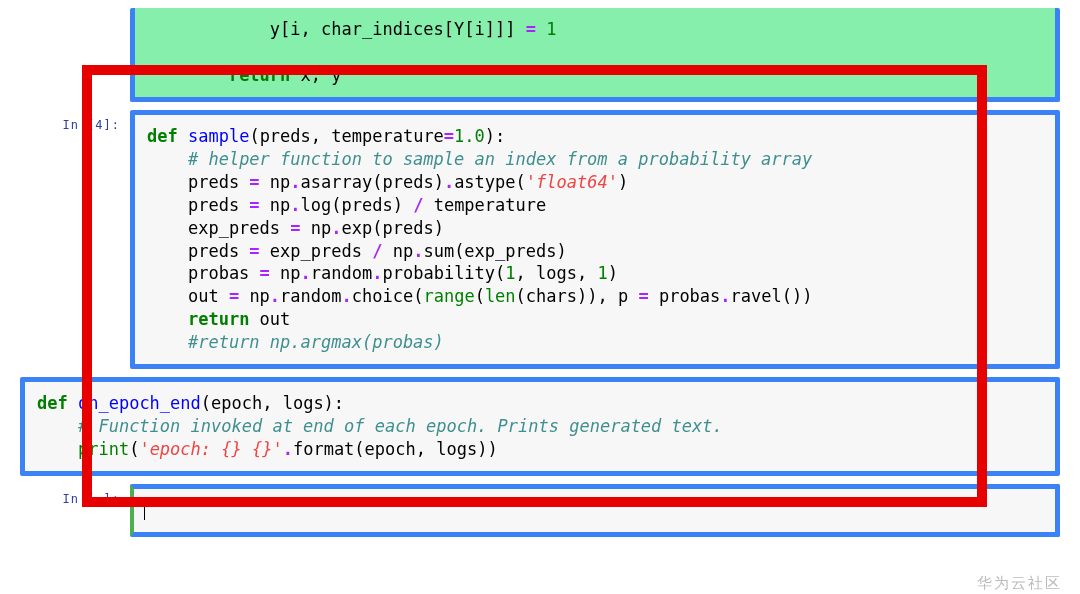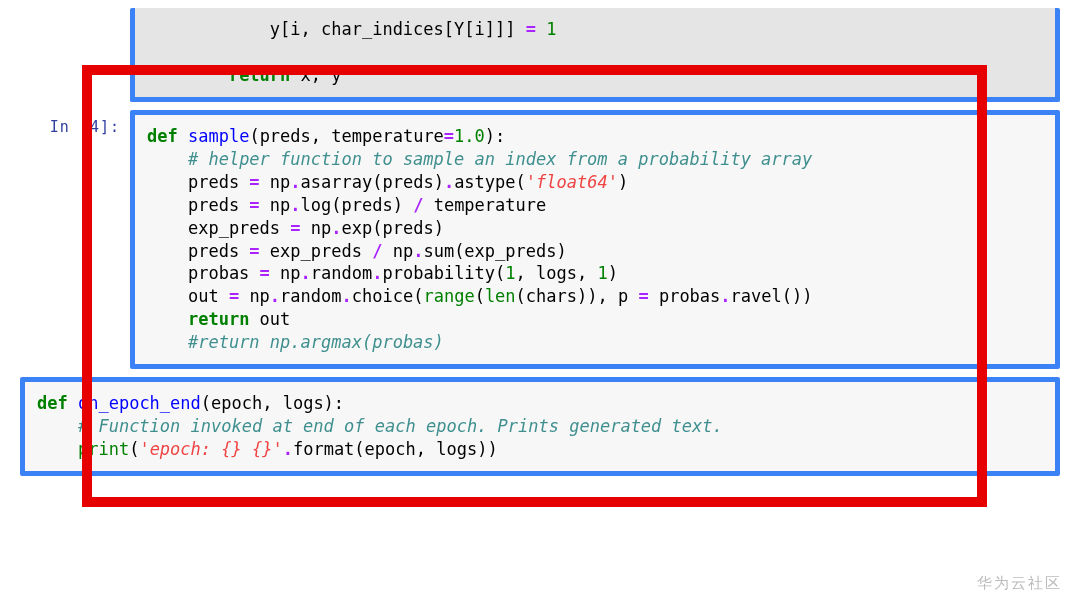--- a/index.html
+++ b/index.html
@@ -1,34 +1,34 @@
 <!DOCTYPE html>
 <html><head>
   <meta charset="utf-8">
   <style>
     * { margin:0; padding:0; box-sizing:border-box; }
     body { font-family:"Helvetica Neue",Arial,sans-serif; background:#fff; width:1080px; height:594px; overflow:hidden; position:relative; }
     .nb { padding:0 20px 20px 20px; }
     .cell { display:flex; margin:8px 0; }
-    .prompt { width:110px; text-align:right; padding:8px 10px 0 0; font-family:"DejaVu Sans Mono",Menlo,Consolas,monospace; font-size:15px; color:#303F9F; flex-shrink:0; letter-spacing:1px; }
+    .prompt { width:110px; text-align:right; padding:8px 10px 0 0; font-family:"DejaVu Sans Mono",Menlo,Consolas,monospace; font-size:12px; color:#303F9F; flex-shrink:0; letter-spacing:1px; }
     .input-area { flex:1; border:5px solid #3b82f6; background:#f7f7f7; padding:10px 12px; border-radius:2px; }
     .run .input-area { border-left:4px solid #4caf50; padding-left:10px; }
     pre.code { font-family:"DejaVu Sans Mono",Menlo,Consolas,monospace; font-size:17px; line-height:1.35; white-space:pre; color:#000; }
     .kw   { color:#008000; font-weight:bold; }
     .nm   { color:#000; }
     .fn   { color:#0000ff; }
     .bi   { color:#008000; }
     .op   { color:#AA22FF; font-weight:bold; }
     .num  { color:#008000; }
     .str  { color:#ef4444;font-style:italic; }
     .cmt  { color:#3F8F8F; font-style:italic; }
     .cursor { width:1px; height:18px; background:#000; display:inline-block; vertical-align:middle; }
     .redbox { position:absolute; border:10px solid #e60000; left:82px; top:65px; width:905px; height:442px; pointer-events:none; }
     .watermark { position:absolute; right:18px; bottom:1px; color:#bbb; font-size:15px; letter-spacing:2px; }
-    .celltop .input-area { border-top:none; background:#e5e5e5; }
+    .celltop .input-area { border-top:none; background:#86efac; }
   </style>
 </head>
 <body>
 
 <div class="nb">
 
   <div class="cell celltop">
     <div class="prompt"></div>
     <div class="input-area">
       <pre class="code"><span class="nm">            y[i, char_indices[Y[i]]] </span><span class="op">=</span><span class="nm"> </span><span class="num">1</span><span class="nm">
@@ -54,17 +54,23 @@
   </div>
 
   <div class="cell">
     <div class="input-area">
       <pre class="code"><span class="kw">def</span><span class="nm"> </span><span class="fn">on_epoch_end</span><span class="nm">(epoch, logs):</span><span class="nm">
     </span><span class="cmt"># Function invoked at end of each epoch. Prints generated text.</span><span class="nm">
     </span><span class="bi">print</span><span class="nm">(</span><span class="str">'epoch: {} {}'</span><span class="op">.</span><span class="nm">format(epoch, logs))</span></pre>
     </div>
   </div>
 
+  <div class="cell run">
+    <div class="prompt">In [ ]:</div>
+    <div class="input-area">
+      <pre class="code"><span class="cursor"></span></pre>
+    </div>
+  </div>
 
 </div>
 
 <div class="redbox"></div>
 <div class="watermark">华为云社区</div>
 
 </body></html>

